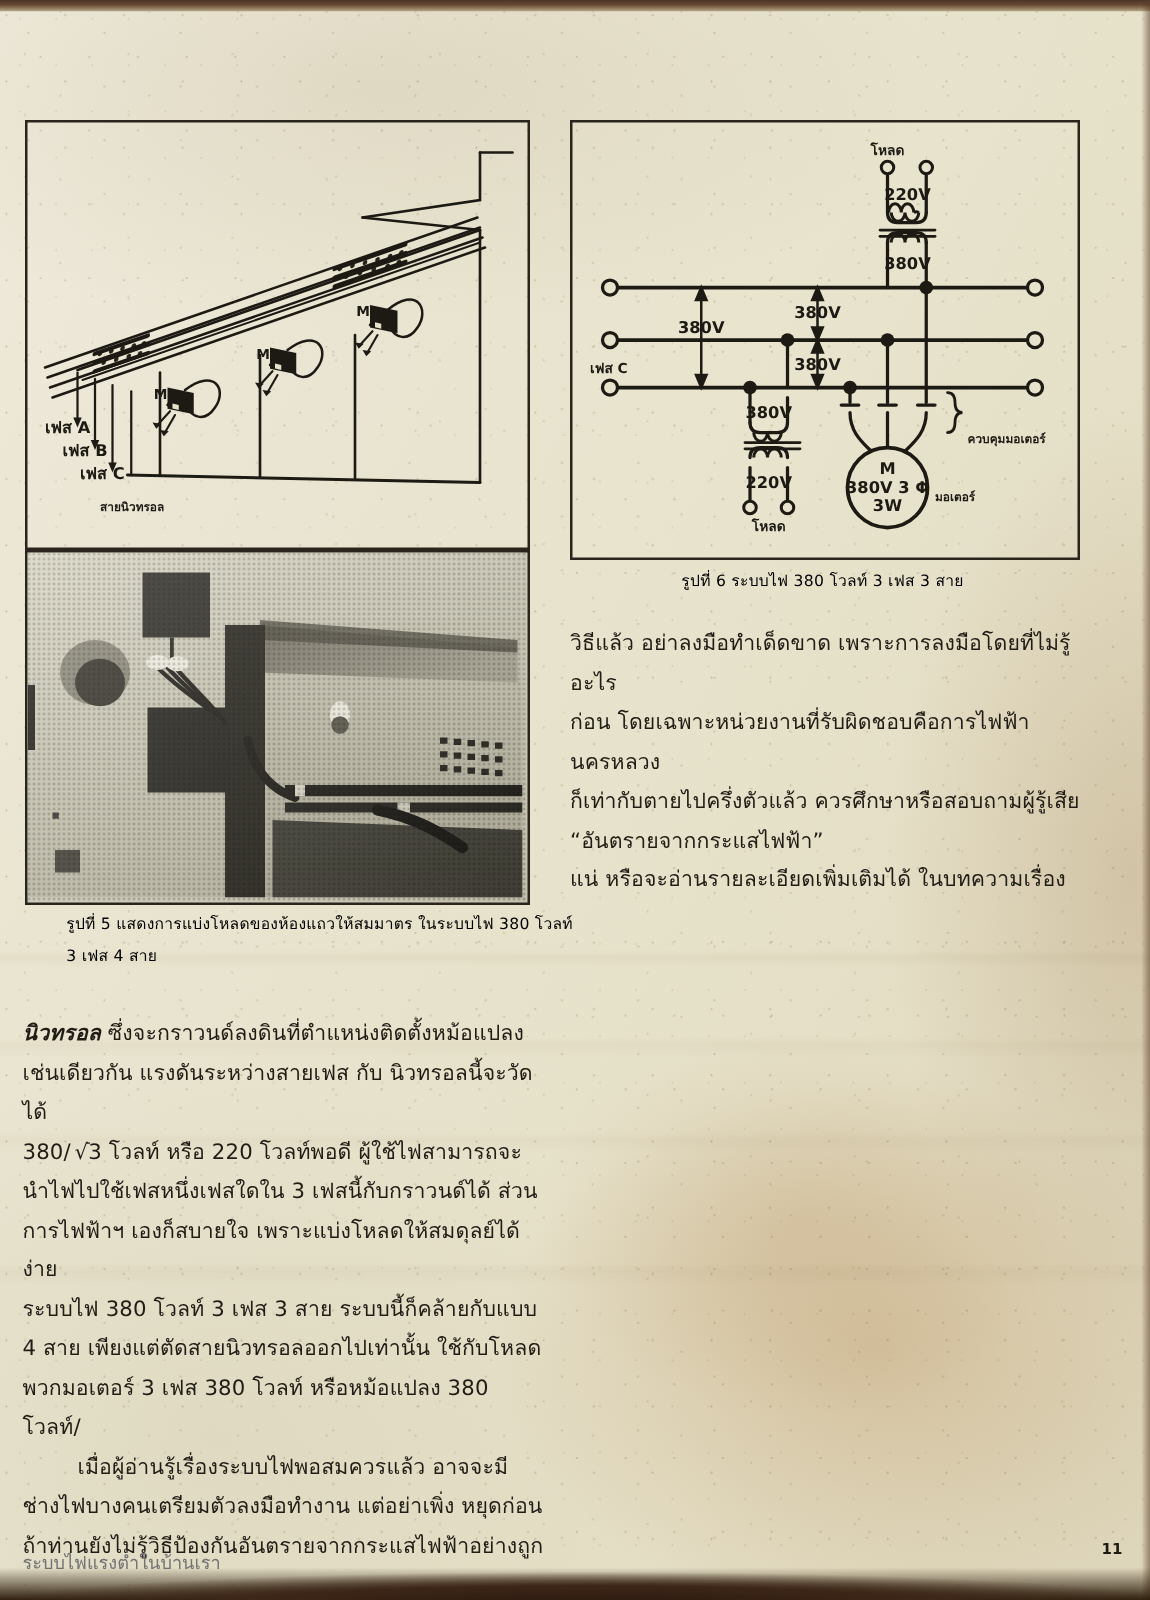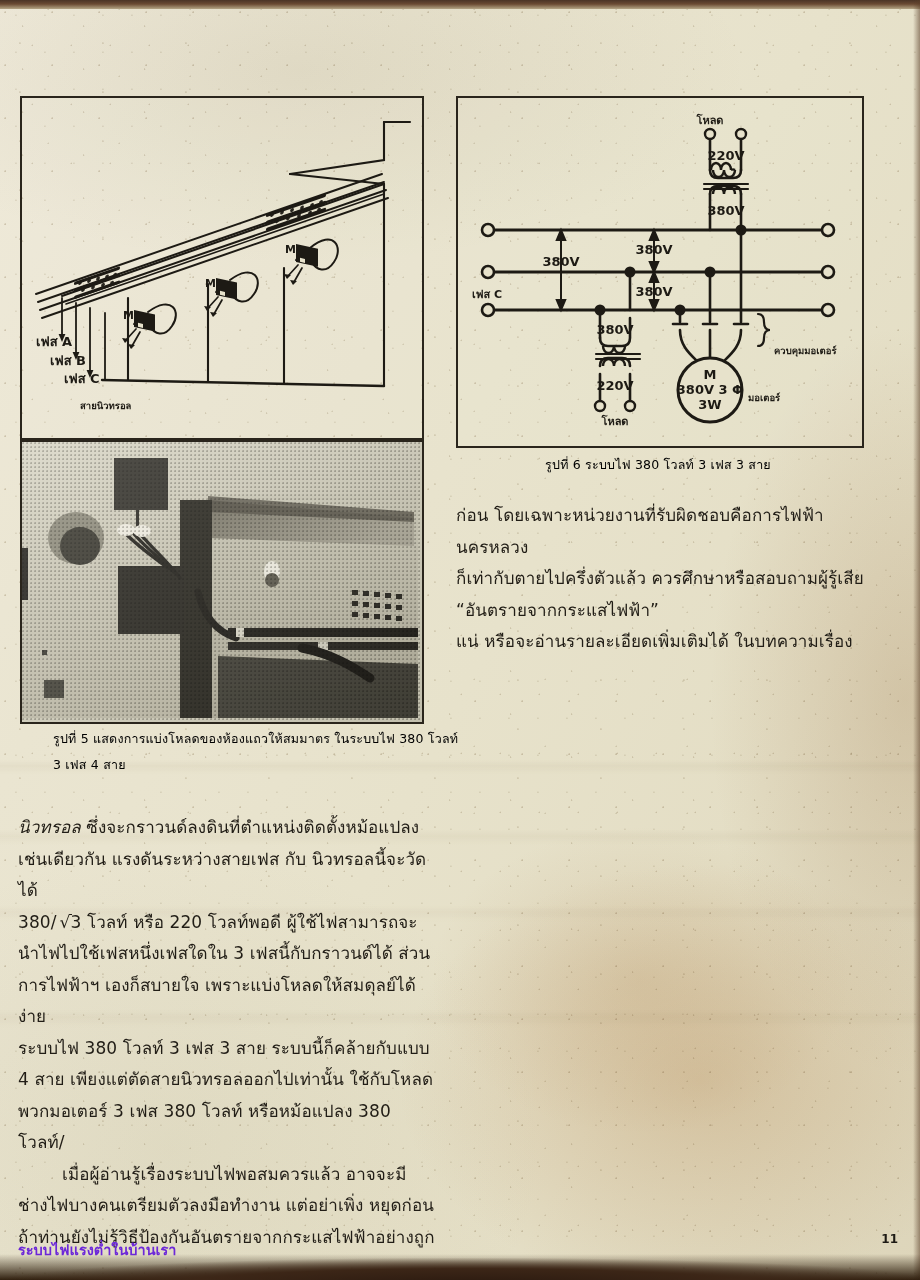--- a/index.html
+++ b/index.html
@@ -63,27 +63,27 @@
 1c15;letter-spacing:.2px;}
   #cap5{left:20px;top:726px;width:420px;margin-left:33px;}
   #cap6{left:456px;top:452px;width:404px;text-align:center;font-size:12.5px;}
 
   .col{position:absolute;font-size:17px;line-height:31.5px;color:#211d16;letter-spacing:.1px;}
   #col-left{left:18px;top:812px;width:424px;}
   #col-right{left:456px;top:500px;width:412px;}
   .col p{margin:0;}
   .ind{display:inline-block;width:44px;}
   .bold{font-weight:normal;}
-  .ital{font-style:italic;font-weight:normal;}
+  .ital{font-style:italic;font-weight:bold;}
   .sq{display:inline-block;position:relative;padding-left:3px;}
   .sq .rad{position:relative;}
   .sq .bar{position:absolute;left:9px;right:-1px;top:2px;height:1.5px;background:#211d16;}
 
   
-  #footer-title{position:absolute;left:18px;top:1238px;font-size:14.5px;font-weight:bold;color:#6d28d9;}
+  #footer-title{position:absolute;left:18px;top:1238px;font-size:14.5px;font-weight:normal;color:#737373;}
   #page-num{position:absolute;right:22px;top:1232px;font-size:12px;font-weight:bold;color:#1d1a14;}
 
   
   #iso svg, #circ svg, #photo-art svg{display:block;}
 
   
   #photo-art{position:absolute;inset:0;}
   #photo-grain{position:absolute;inset:0;mix-blend-mode:multiply;opacity:.55;
     background-image:radial-gradient(circle at 30% 30%, rgba(40,38,30,.55) .7px, transparent 1.3px);
     background-size:4px 4px;}
@@ -464,20 +464,21 @@
         <text class="lbl-sm thai" x="316" y="256">ควบคุมมอเตอร์</text>
       </svg>
     </div>
   </div>
 
   <div class="caption thai" id="cap6">
     <span>รูปที่ 6  ระบบไฟ 380 โวลท์ 3 เฟส 3 สาย</span>
   </div>
 
   <div class="col thai" id="col-right">
+    <p>วิธีแล้ว  อย่าลงมือทำเด็ดขาด  เพราะการลงมือโดยที่ไม่รู้อะไร</p>
     <p>ก่อน โดยเฉพาะหน่วยงานที่รับผิดชอบคือการไฟฟ้านครหลวง</p>
     <p>ก็เท่ากับตายไปครึ่งตัวแล้ว    ควรศึกษาหรือสอบถามผู้รู้เสีย</p>
     <p>“อันตรายจากกระแสไฟฟ้า”</p>
     <p>แน่   หรือจะอ่านรายละเอียดเพิ่มเติมได้   ในบทความเรื่อง</p>
   </div>
 
   <div class="col thai" id="col-left">
     <p>
       <span class="ital">นิวทรอล</span><span>  ซึ่งจะกราวนด์ลงดินที่ตำแหน่งติดตั้งหม้อแปลง</span>
     </p>

